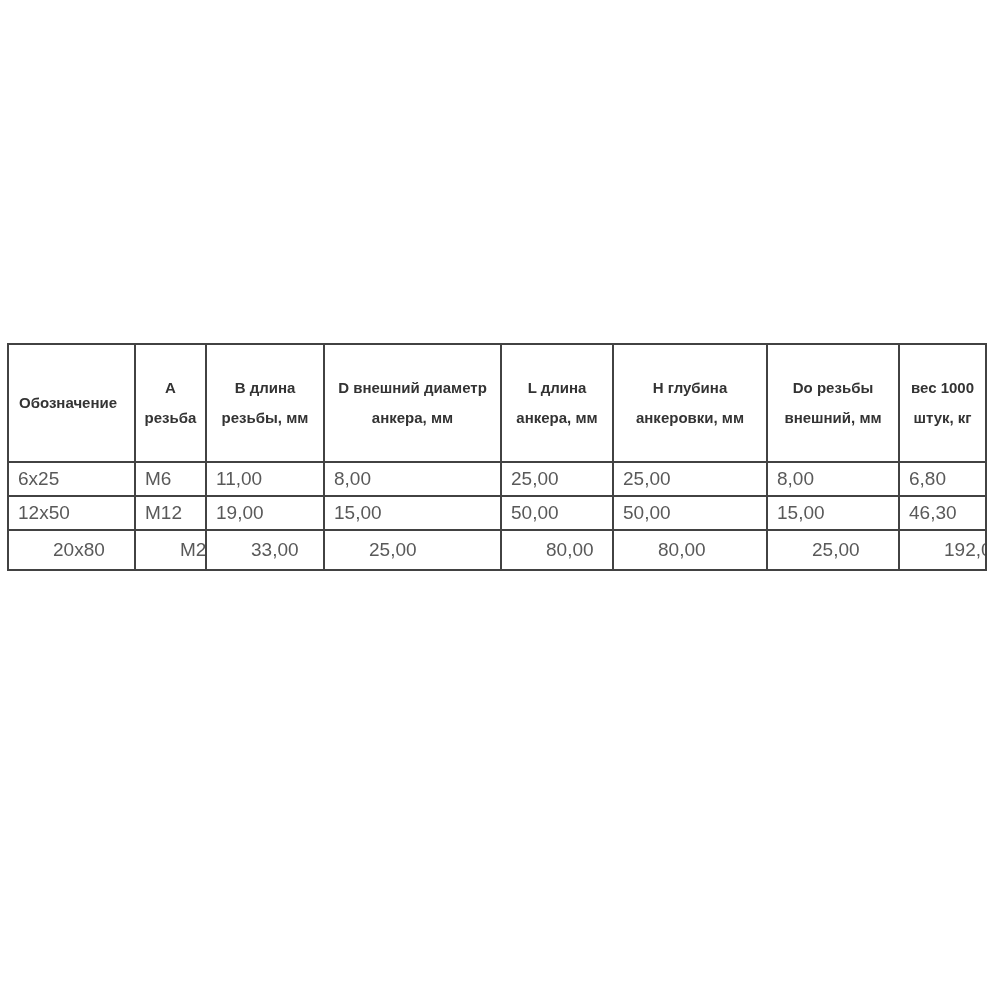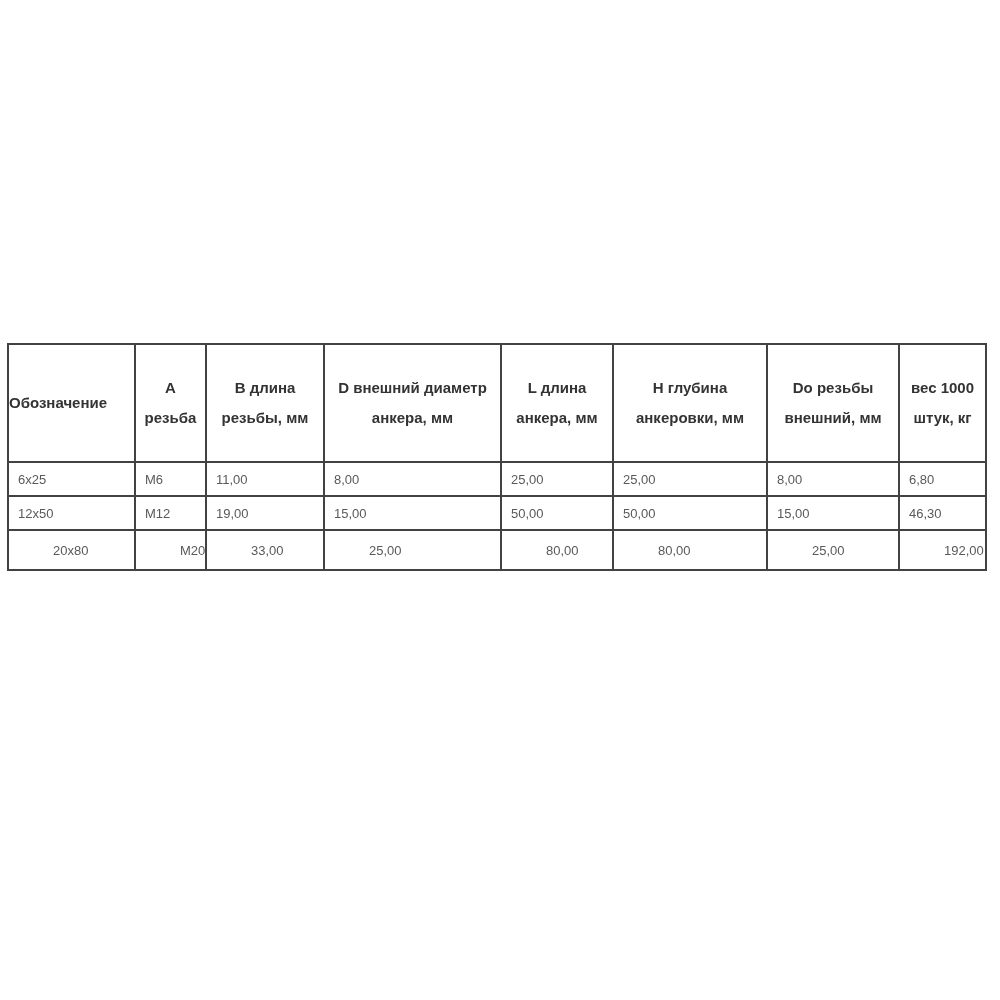--- a/index.html
+++ b/index.html
@@ -34,28 +34,28 @@
     height: 116px;
     font-weight: bold;
     font-size: 15px;
     color: #333333;
     text-align: center;
     vertical-align: middle;
     padding: 0 2px;
   }
   table.spec th.left {
     text-align: left;
-    padding-left: 0;
+    padding-left: 10px;
   }
   table.spec th .hl {
     line-height: 30px;
   }
   table.spec td {
     height: 28px;
-    font-size: 13px;
+    font-size: 19px;
     color: #595959;
     text-align: left;
     vertical-align: middle;
     padding: 2px 4px 2px 9px;
   }
   table.spec tbody tr.tall td {
     height: 34px;
     padding-left: 44px;
   }
 </style>

